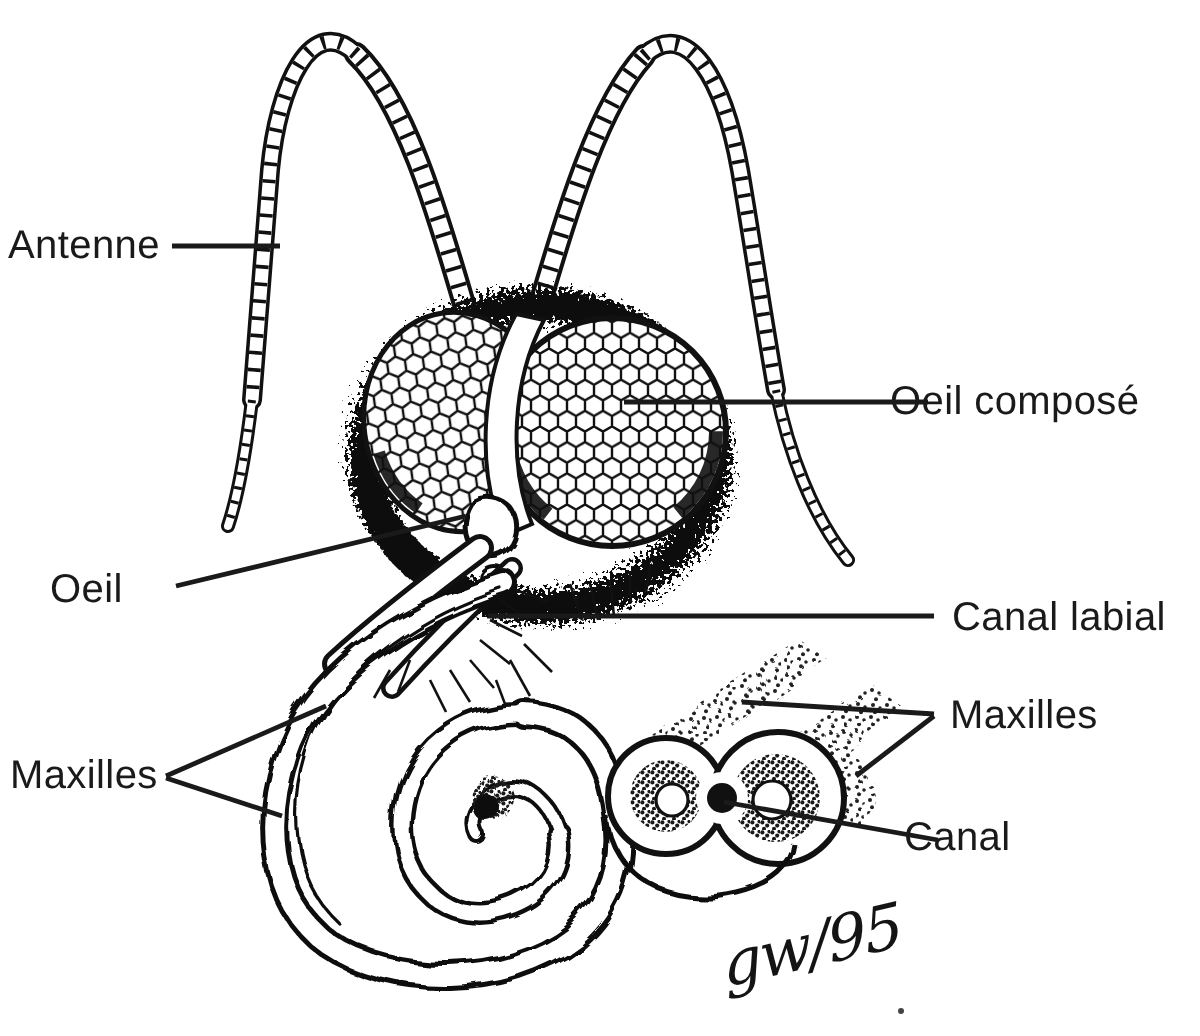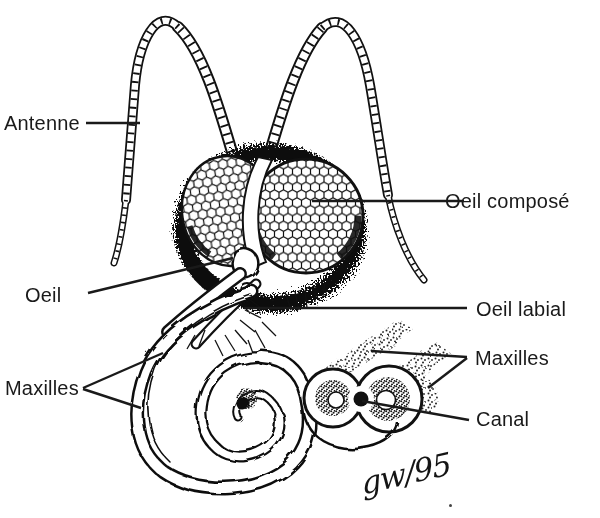--- a/index.html
+++ b/index.html
@@ -173,21 +173,21 @@
     <line x1="83" y1="389" x2="141" y2="408"></line>
     <line x1="467" y1="357" x2="371" y2="351"></line>
     <line x1="467" y1="358" x2="428" y2="388"></line>
     <line x1="469" y1="420" x2="362" y2="401"></line>
   </g>
 </svg>
 
 <div class="lbl" style="left:4px;top:112px">Antenne</div>
 <div class="lbl" style="left:445px;top:190px">Oeil composé</div>
 <div class="lbl" style="left:25px;top:284px">Oeil</div>
-<div class="lbl" style="left:476px;top:298px">Oeil labial</div>
+<div class="lbl" style="left:476px;top:298px">Canal labial</div>
 <div class="lbl" style="left:5px;top:377px">Maxilles</div>
 <div class="lbl" style="left:475px;top:347px">Maxilles</div>
-<div class="lbl" style="left:476px;top:408px">Canal</div>
+<div class="lbl" style="left:452px;top:408px">Canal</div>
 
 <div class="sig">gw/95</div>
 <div class="ink-dot"></div>
 
 </div>
 
 </body></html>

